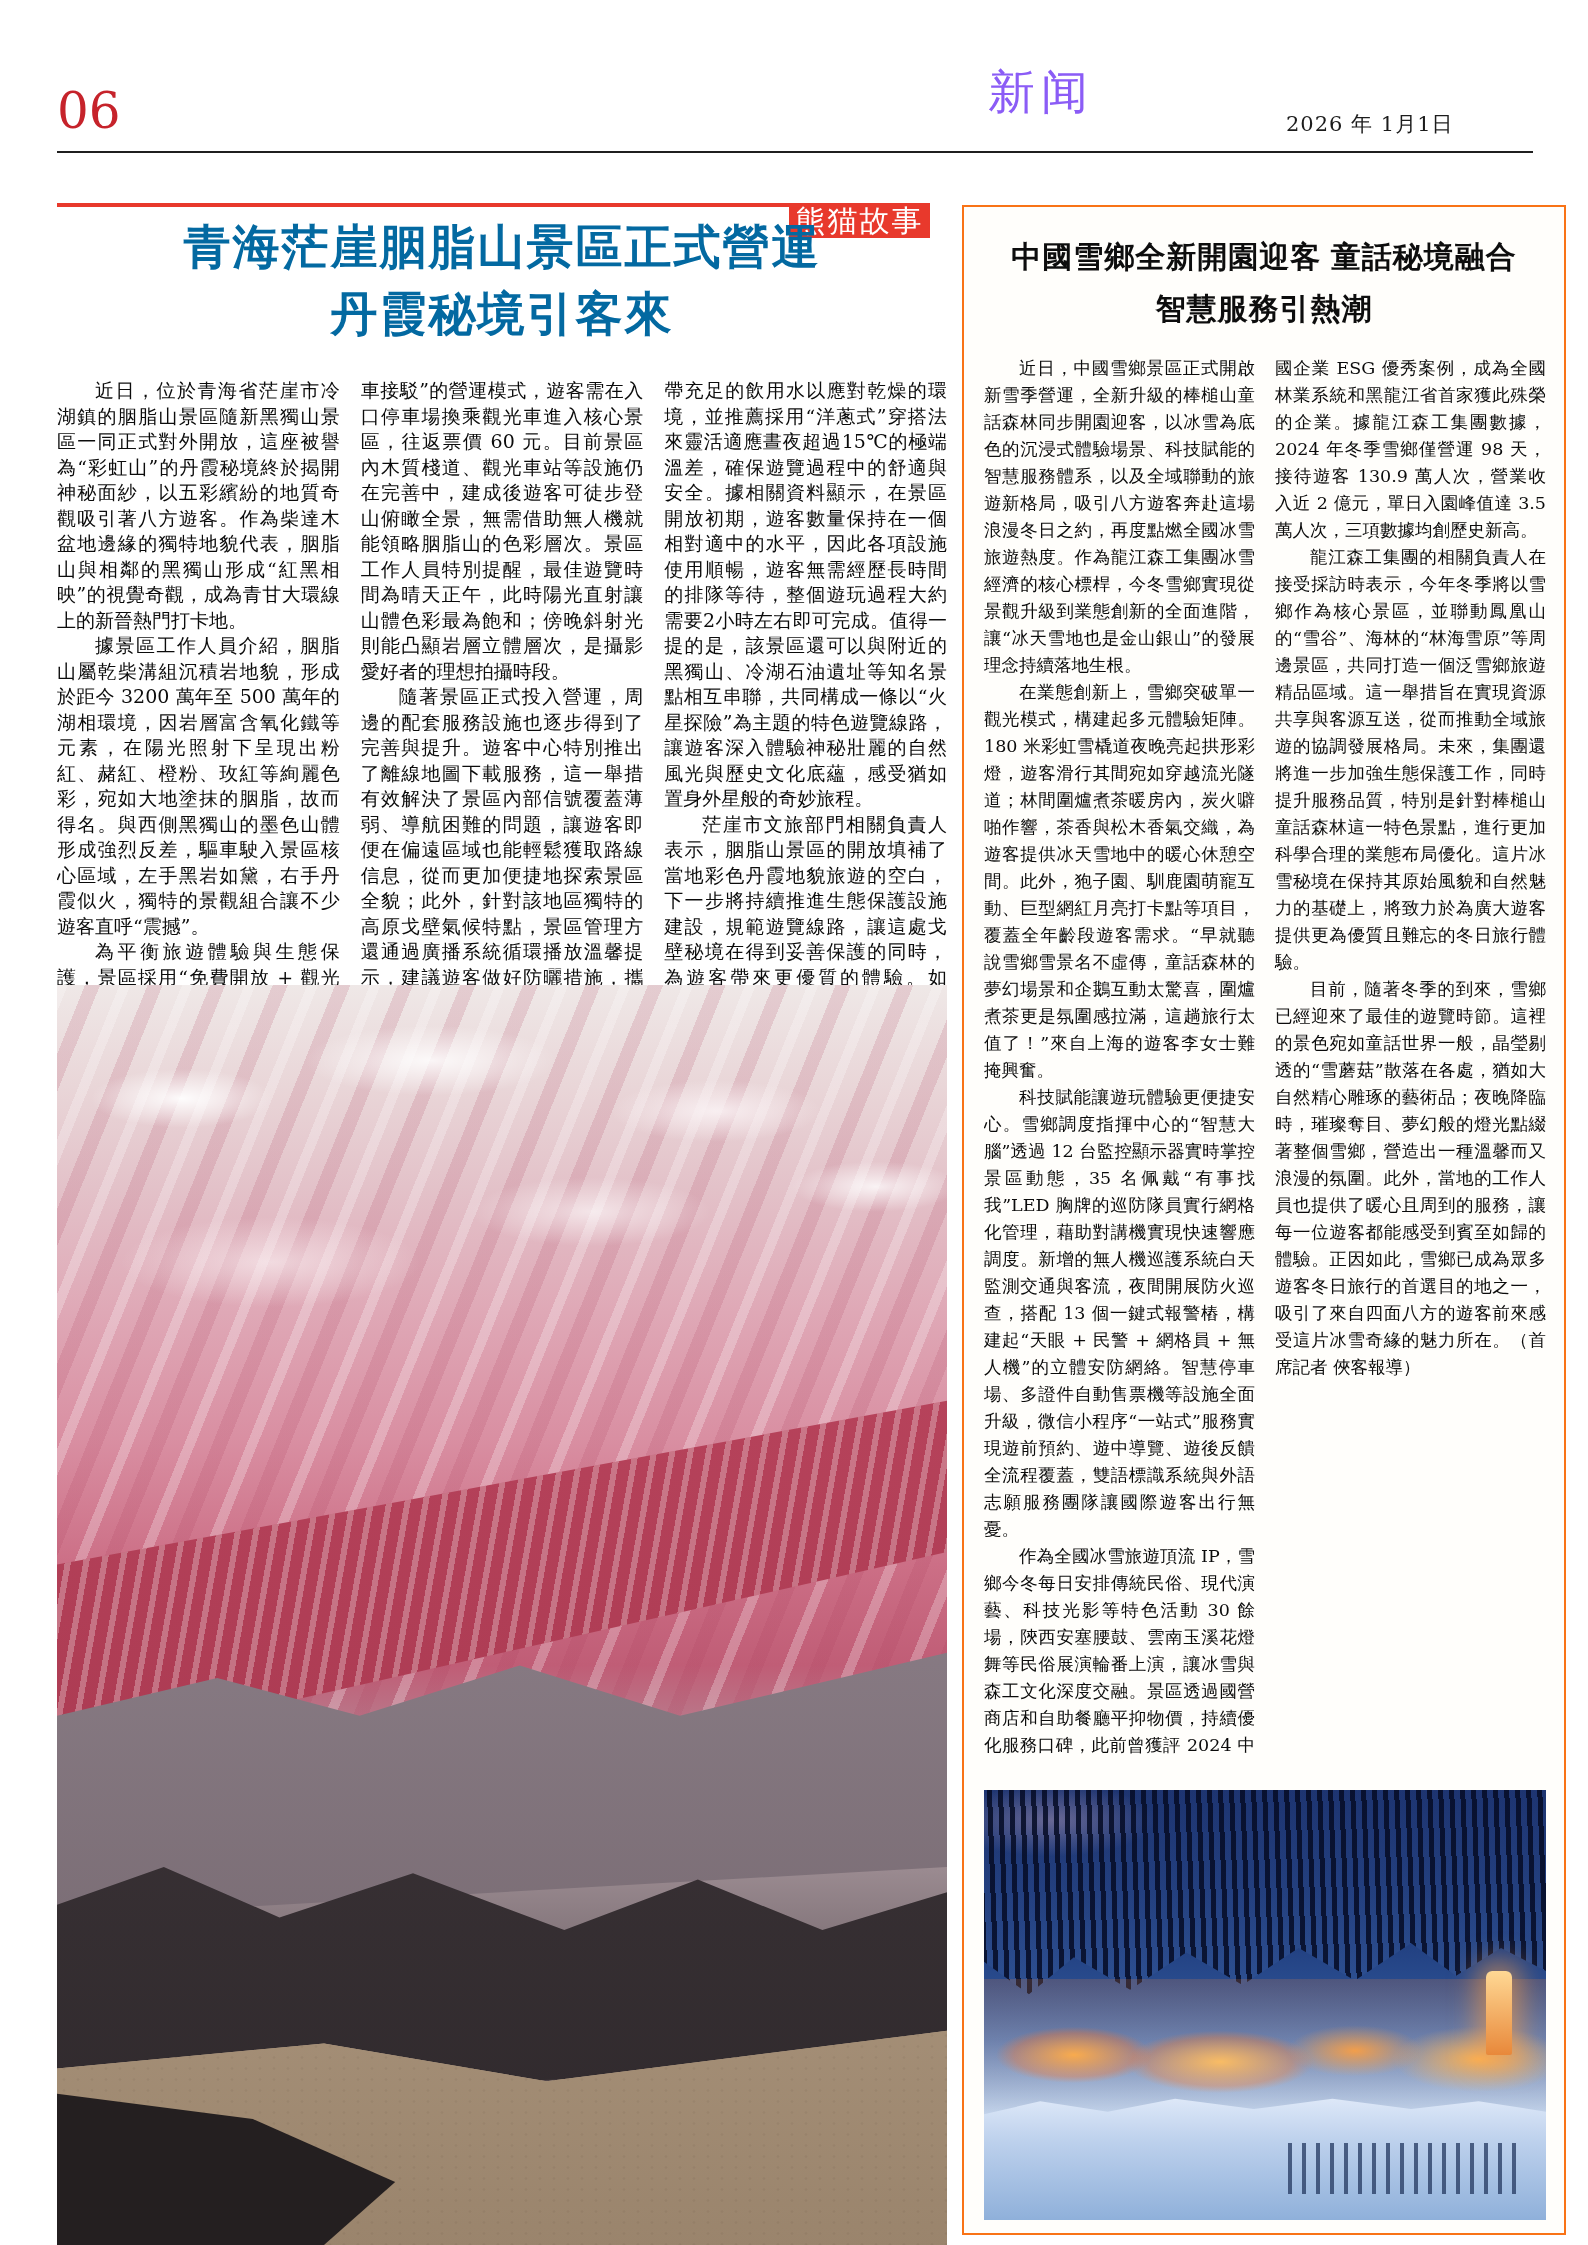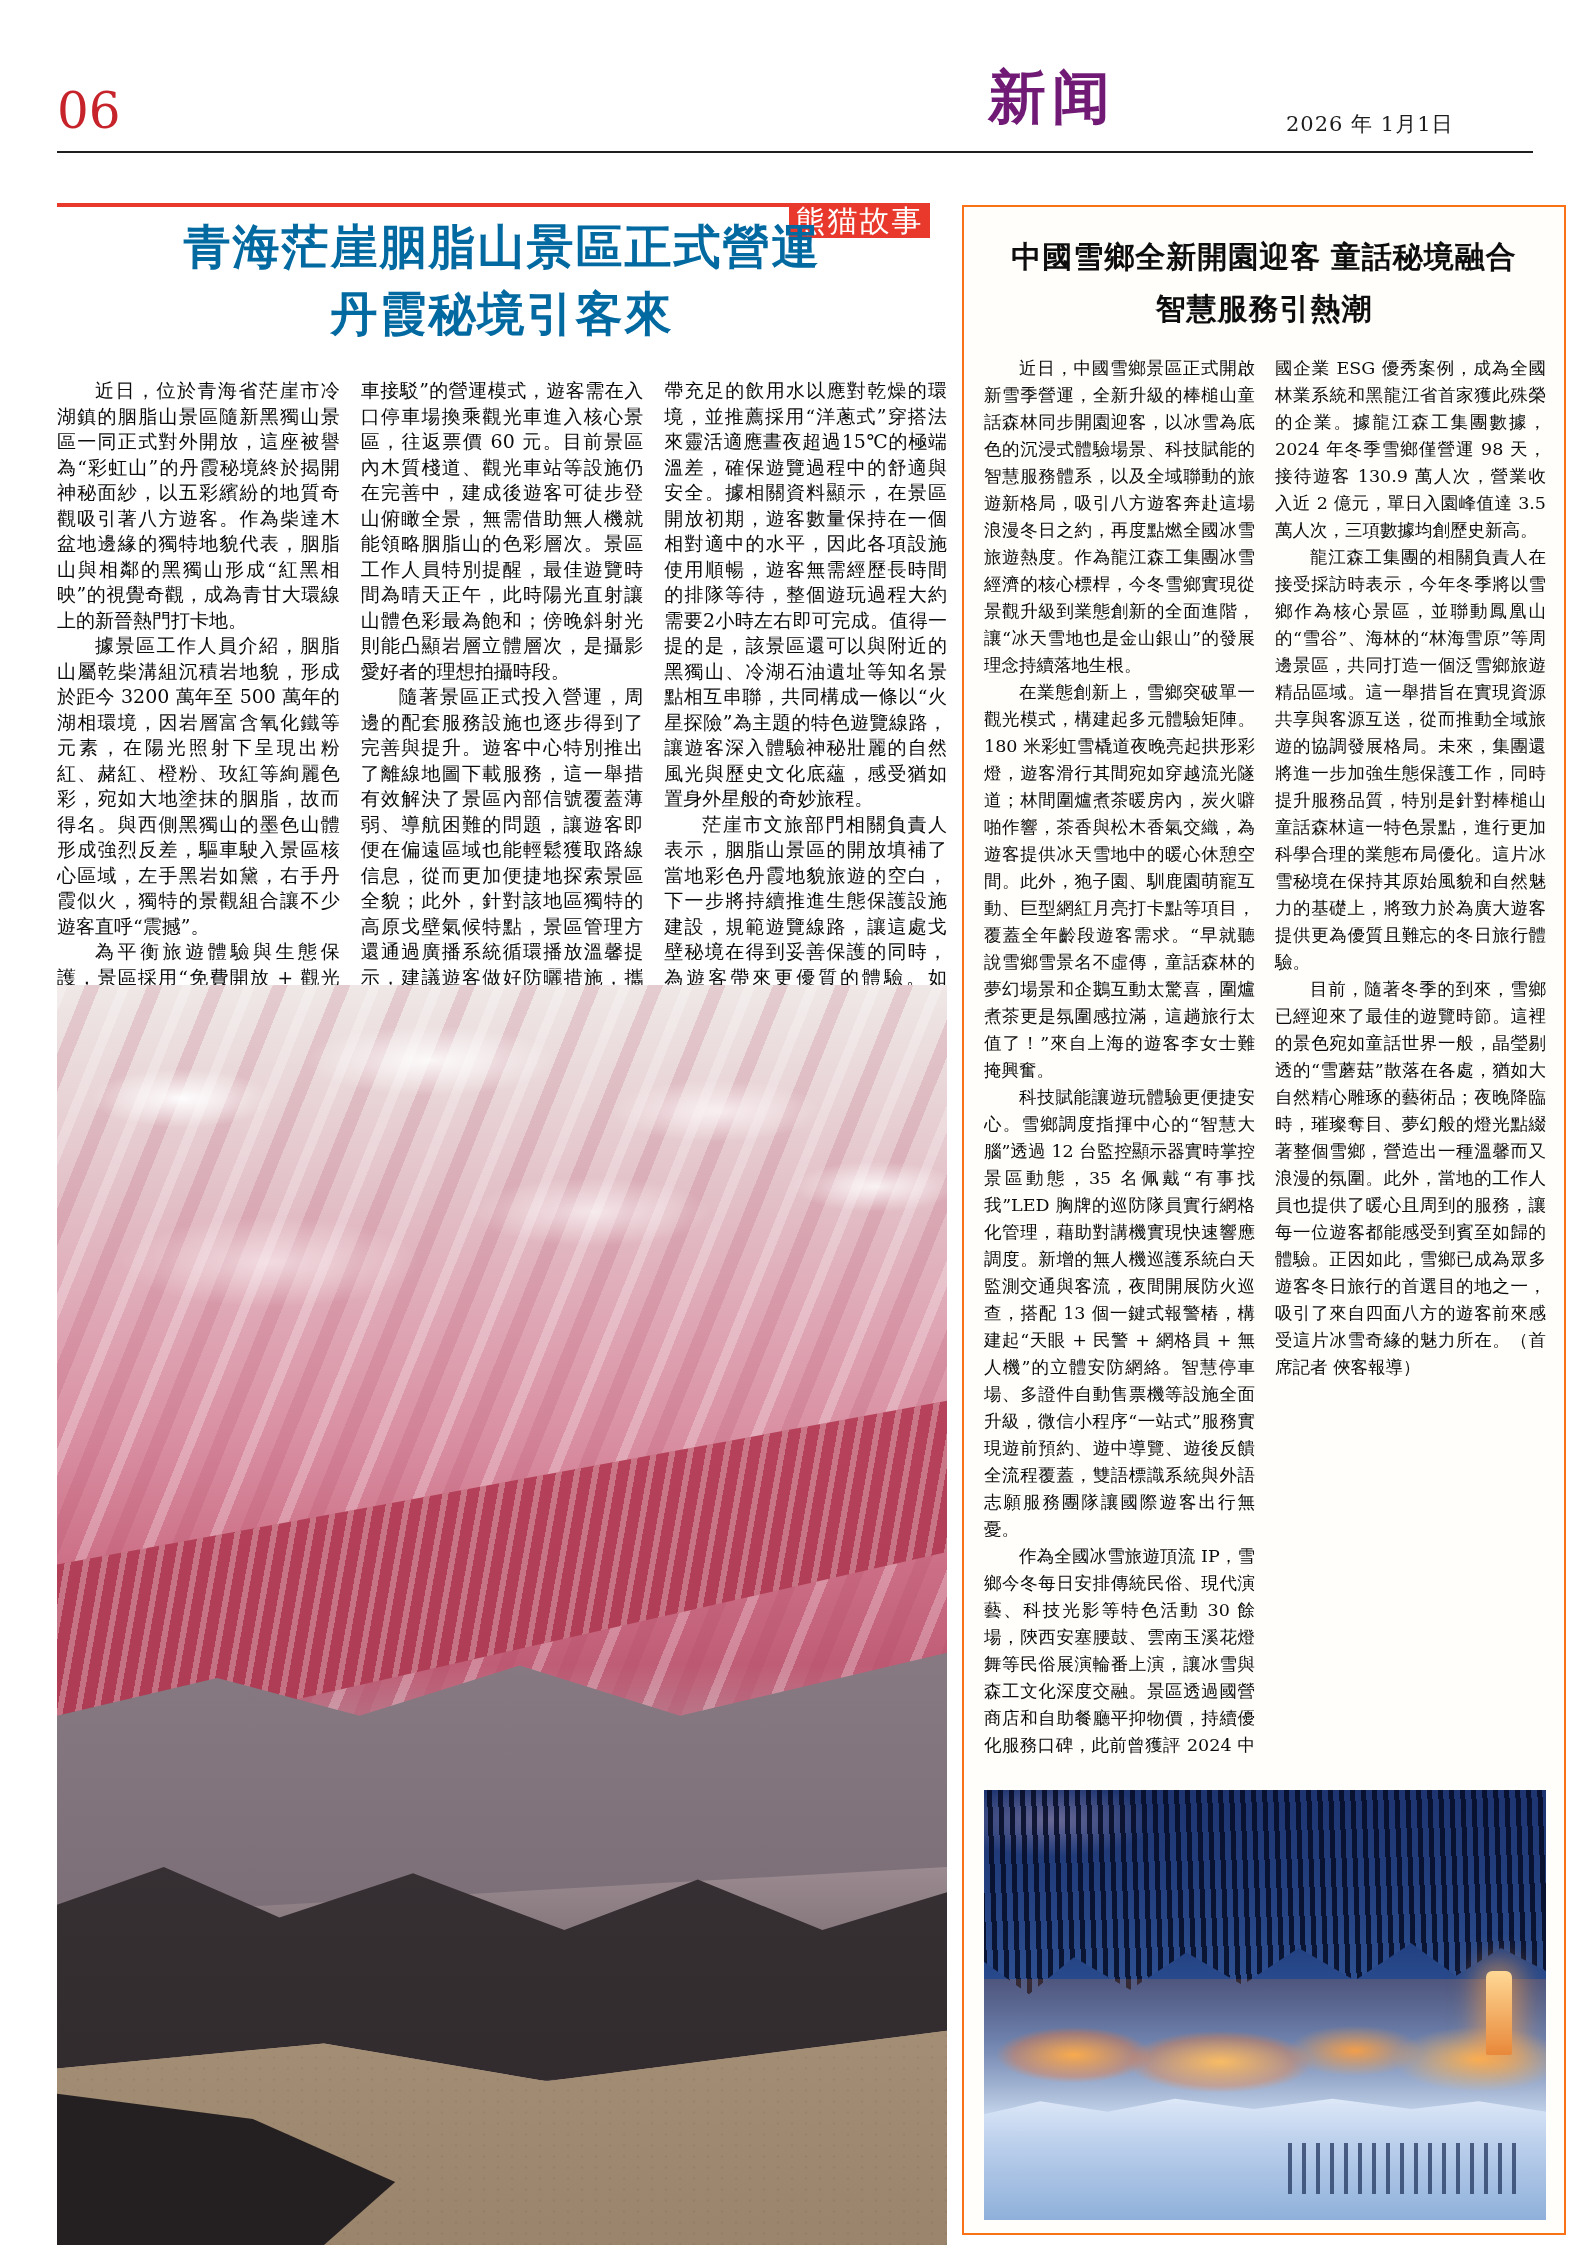--- a/index.html
+++ b/index.html
@@ -2,22 +2,22 @@
 <html><head>
 <meta charset="utf-8">
 <style>
   html,body{margin:0;padding:0;background:#ffffff;}
   .page{position:relative;width:1588px;height:2245px;background:#ffffff;overflow:hidden;
         font-family:"DejaVu Serif",serif;color:#0b0b0b;}
 
   
   .page-number{position:absolute;left:57px;top:86px;font-size:50px;line-height:1;
                color:#c6232b;font-family:"DejaVu Serif",serif;}
-  .section-title{position:absolute;left:988px;top:68px;font-size:58px;line-height:1;
-                 color:#701a75;font-weight:700;letter-spacing:6px;font-family:"Liberation Sans",sans-serif;}
+  .section-title{position:absolute;left:988px;top:68px;font-size:47px;line-height:1;
+                 color:#8b5cf6;font-weight:400;letter-spacing:6px;font-family:"Liberation Sans",sans-serif;}
   .page-date{position:absolute;left:1286px;top:110px;font-size:21px;color:#1c1c1c;letter-spacing:1px;}
   .header-rule{position:absolute;left:57px;top:151px;width:1476px;height:2px;background:#1f1f1f;}
 
   
   .left-rule{position:absolute;left:57px;top:203px;width:732px;height:4px;background:#e8392c;}
   .badge{position:absolute;left:789px;top:203px;width:141px;height:35px;background:#e8392c;
          color:#ffffff;font-size:30px;line-height:35px;text-align:center;letter-spacing:2px;
          font-family:"Liberation Sans",sans-serif;}
   .l-title{position:absolute;left:57px;width:890px;text-align:center;font-size:47px;line-height:1.15;
            font-weight:600;color:#0369a1;letter-spacing:2px;font-family:"Liberation Sans",sans-serif;}

